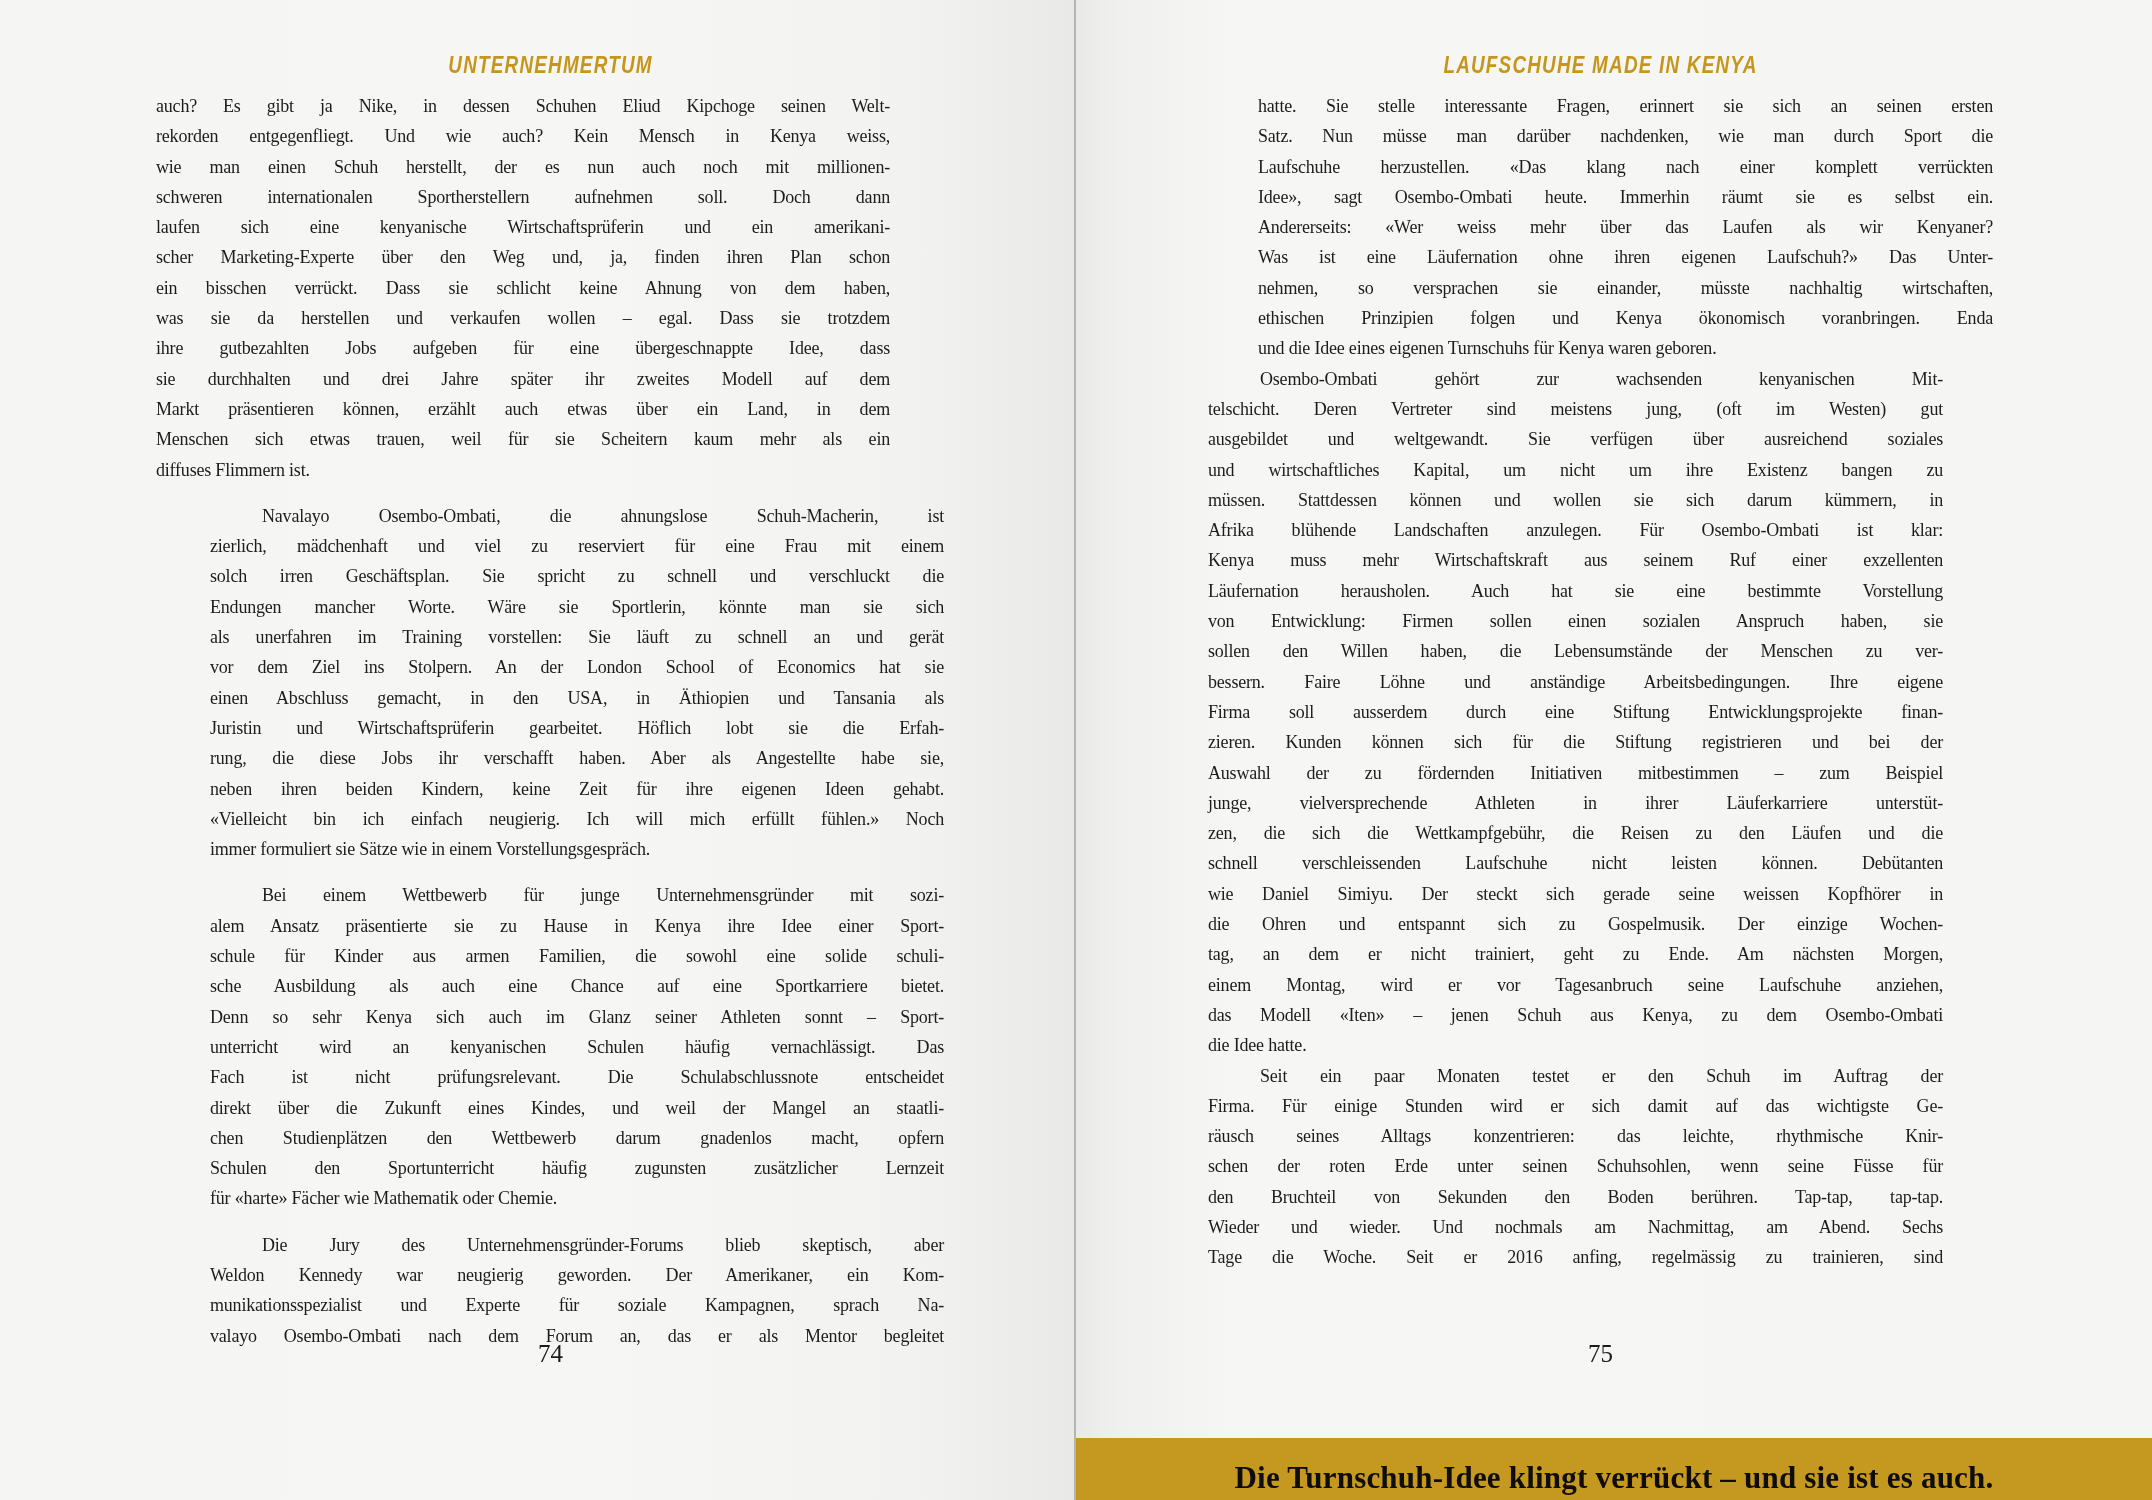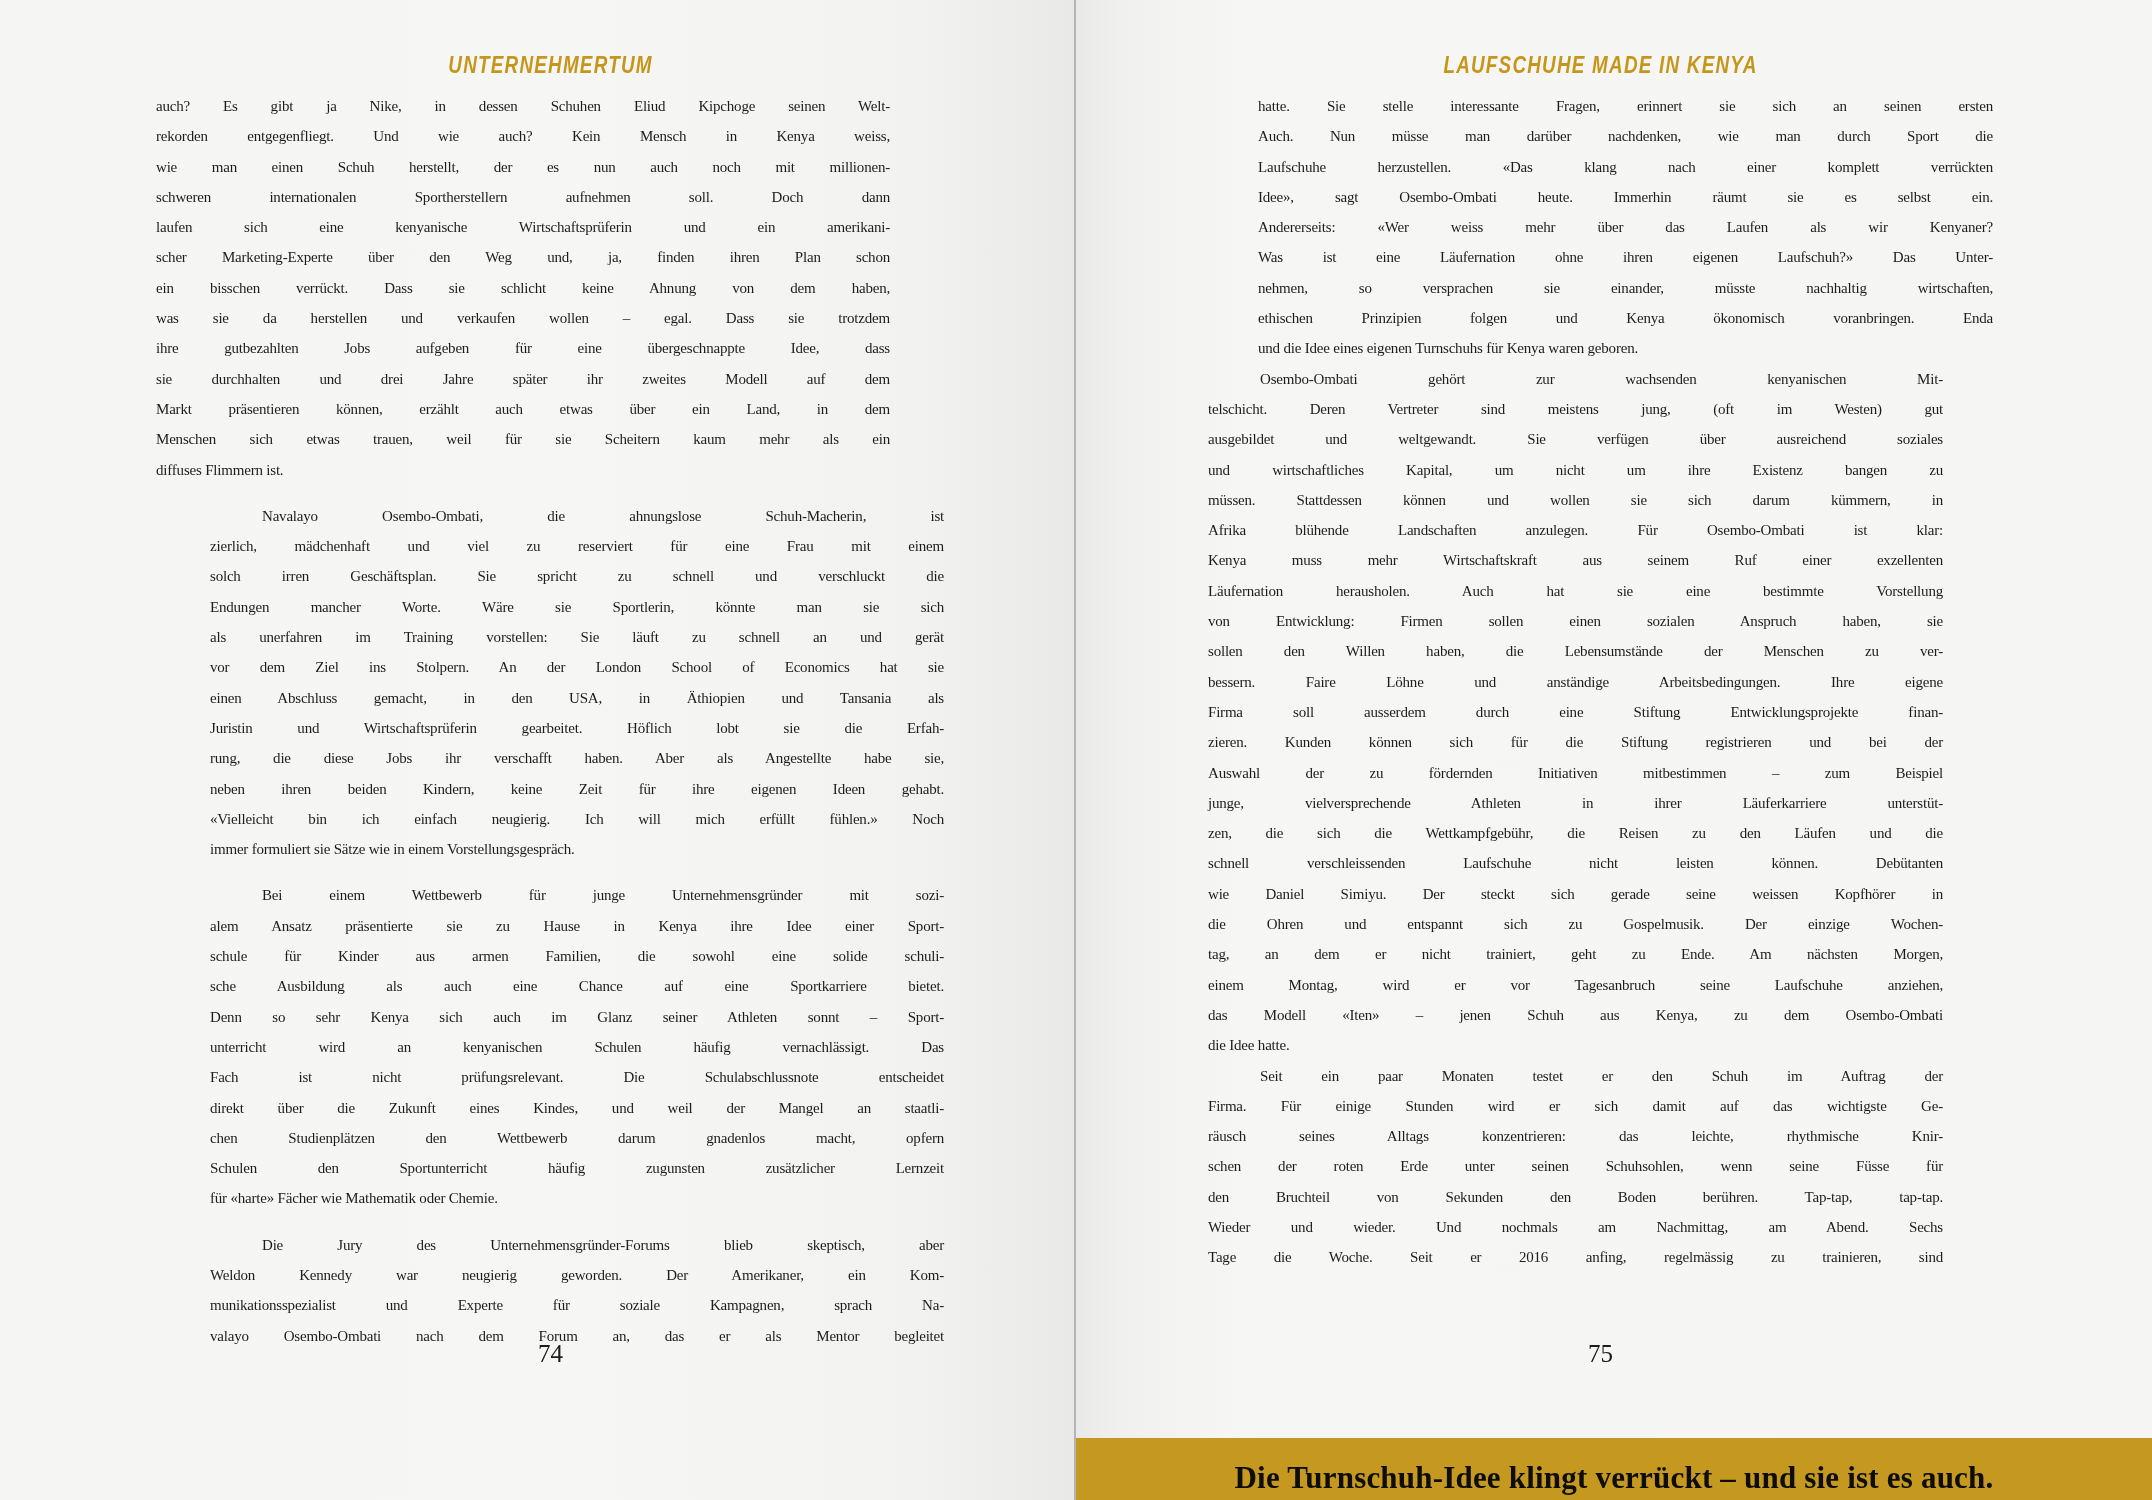--- a/index.html
+++ b/index.html
@@ -16,21 +16,21 @@
   .running-head{
     position:absolute;top:52px;text-align:center;
     font-family:"Liberation Sans",sans-serif;font-weight:bold;font-style:italic;
     font-size:23px;letter-spacing:1.5px;color:#c6961b;
     transform:scaleX(0.82);transform-origin:center;
     white-space:nowrap;
   }
   .page-left .running-head{left:156px;width:789px;}
   .page-right .running-head{left:132px;width:785px;}
 
-  .text-col{position:absolute;top:91px;font-size:15px;line-height:30.3px;color:#1c1c1c;}
+  .text-col{position:absolute;top:91px;font-size:18px;line-height:30.3px;color:#1c1c1c;}
   .page-left .text-col{left:156px;width:734px;}
   .page-right .text-col{left:132px;width:735px;}
 
   .para{margin:0;}
   .page-left .para.inset{margin-left:54px;margin-right:-54px;margin-top:16px;}
   .page-right .para.inset{margin-left:50px;margin-right:-50px;}
 
   .line{text-align:justify;text-align-last:justify;letter-spacing:-0.2px;}
   .line.lastline{text-align-last:left;}
   .line.firstindent{padding-left:52px;}
@@ -106,21 +106,21 @@
         </div>
       </div>
     <div class="page-number">74</div>
   </div>
 
   <div class="page page-right">
     <div class="running-head">LAUFSCHUHE MADE IN KENYA</div>
     <div class="text-col">
         <div class="para inset">
           <div class="line">hatte. Sie stelle interessante Fragen, erinnert sie sich an seinen ersten</div>
-          <div class="line">Auch. Nun müsse man darüber nachdenken, wie man durch Sport die</div>
+          <div class="line">Satz. Nun müsse man darüber nachdenken, wie man durch Sport die</div>
           <div class="line">Laufschuhe herzustellen. «Das klang nach einer komplett verrückten</div>
           <div class="line">Idee», sagt Osembo-Ombati heute. Immerhin räumt sie es selbst ein.</div>
           <div class="line">Andererseits: «Wer weiss mehr über das Laufen als wir Kenyaner?</div>
           <div class="line">Was ist eine Läufernation ohne ihren eigenen Laufschuh?» Das Unter-</div>
           <div class="line">nehmen, so versprachen sie einander, müsste nachhaltig wirtschaften,</div>
           <div class="line">ethischen Prinzipien folgen und Kenya ökonomisch voranbringen. Enda</div>
           <div class="line lastline">und die Idee eines eigenen Turnschuhs für Kenya waren geboren.</div>
         </div>
         <div class="para">
           <div class="line firstindent">Osembo-Ombati gehört zur wachsenden kenyanischen Mit-</div>

